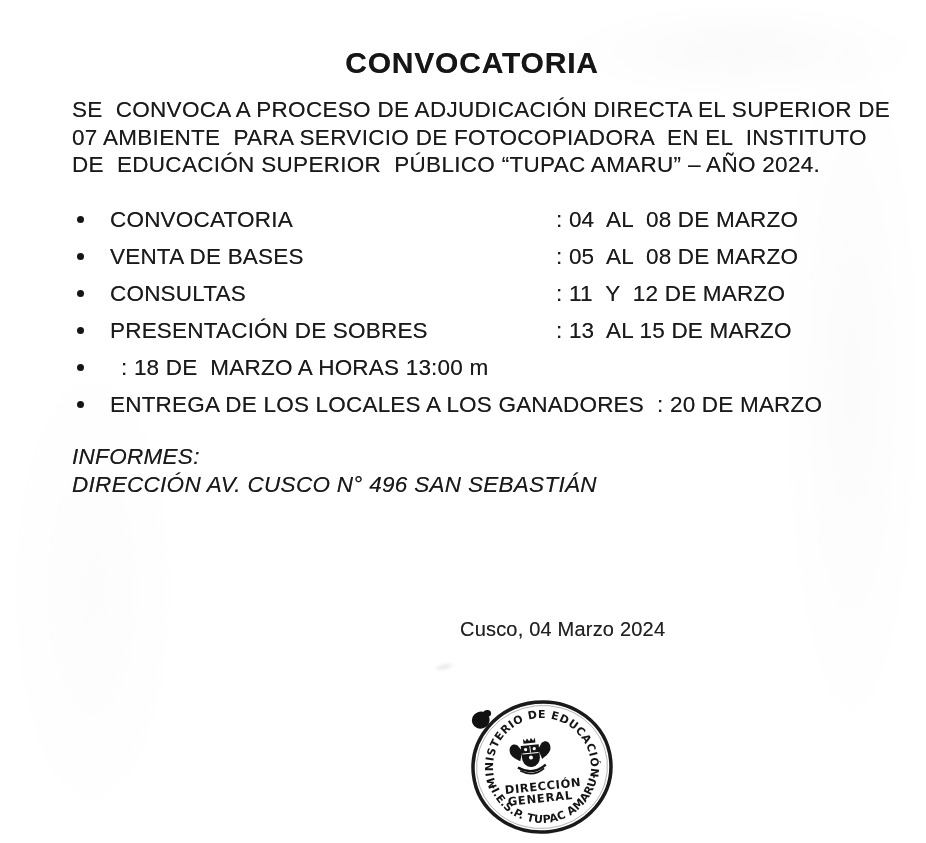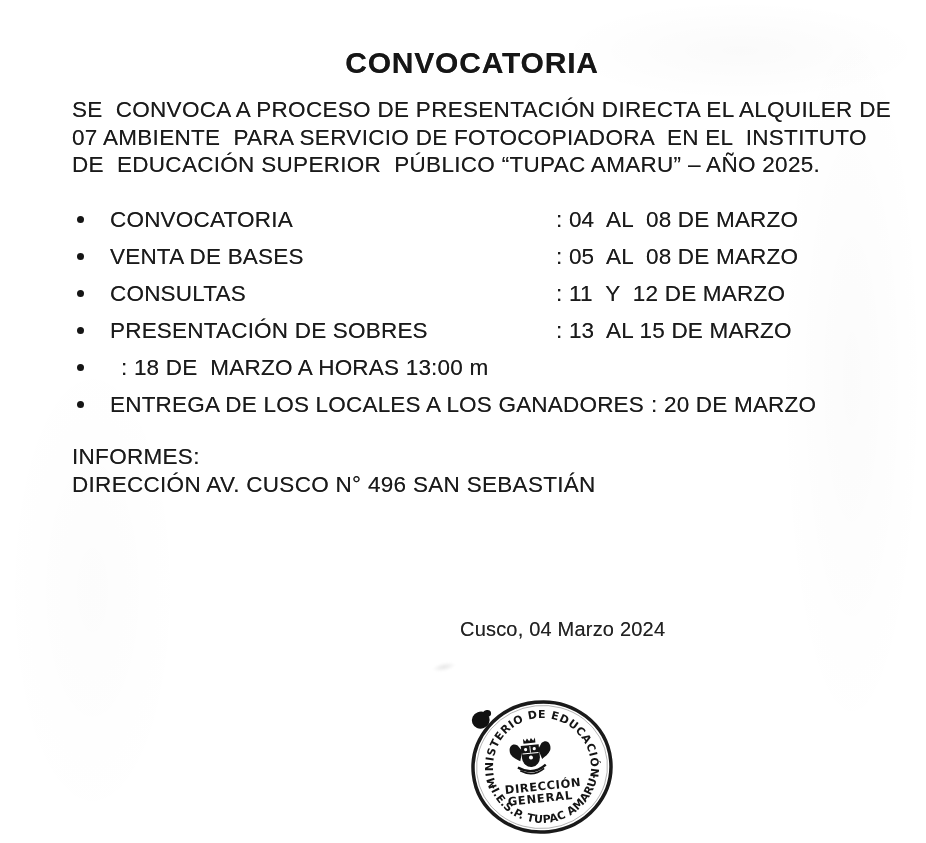--- a/index.html
+++ b/index.html
@@ -50,28 +50,29 @@
     height: 37px;
   }
   .sched-row .dot {
     width: 7px; height: 7px;
     border-radius: 50%;
     background: #151515;
     margin-left: 5px;
   }
   .sched-row:nth-child(5) .value { margin-left: 11px; }
   .sched-row.row-last { grid-template-columns: 38px auto auto; justify-content: start; }
-  .sched-row.row-last .value { margin-left: 7px; }
+  .sched-row.row-last .value { margin-left: 13px; }
   .contact {
     position: absolute;
     top: 443px; left: 72px;
     font-size: 22.5px;
     line-height: 28px;
     letter-spacing: 0.3px;
     text-shadow: 0 0 0.5px rgba(20,20,20,0.6);
+    font-style: italic;
   }
   .dateline {
     position: absolute;
     top: 618px; left: 460px;
     font-size: 20px;
     letter-spacing: 0.2px;
     color: #222222;
     text-shadow: 0 0 0.4px rgba(20,20,20,0.5);
   }
   .smudge {
@@ -98,23 +99,23 @@
   .stamp-center-2 { font-size: 11.5px; letter-spacing: 0.8px; }
 </style>
 </head>
 <body>
 
 <div class="page">
 
   <h1 class="doc-title">CONVOCATORIA</h1>
 
   <div class="intro">
-    <div class="pre">SE  CONVOCA A PROCESO DE PRESENTACIÓN DIRECTA EL ALQUILER DE</div>
+    <div class="pre">SE  CONVOCA A PROCESO DE ADJUDICACIÓN DIRECTA EL SUPERIOR DE</div>
     <div class="pre">07 AMBIENTE  PARA SERVICIO DE FOTOCOPIADORA  EN EL  INSTITUTO</div>
-    <div class="pre">DE  EDUCACIÓN SUPERIOR  PÚBLICO “TUPAC AMARU” – AÑO 2025.</div>
+    <div class="pre">DE  EDUCACIÓN SUPERIOR  PÚBLICO “TUPAC AMARU” – AÑO 2024.</div>
   </div>
 
   <div class="schedule">
     <div class="sched-row">
       <span class="dot"></span>
       <span class="pre label">CONVOCATORIA</span>
       <span class="pre value">: 04  AL  08 DE MARZO</span>
     </div>
     <div class="sched-row">
       <span class="dot"></span>

